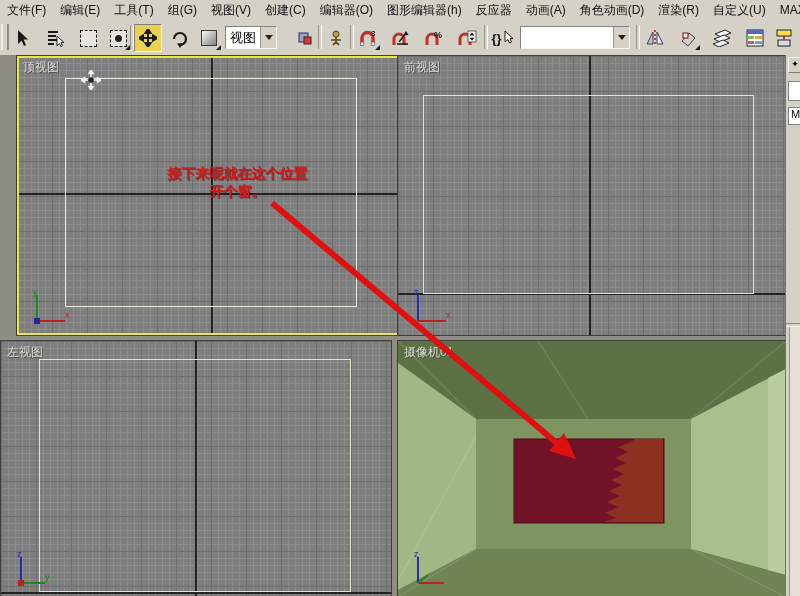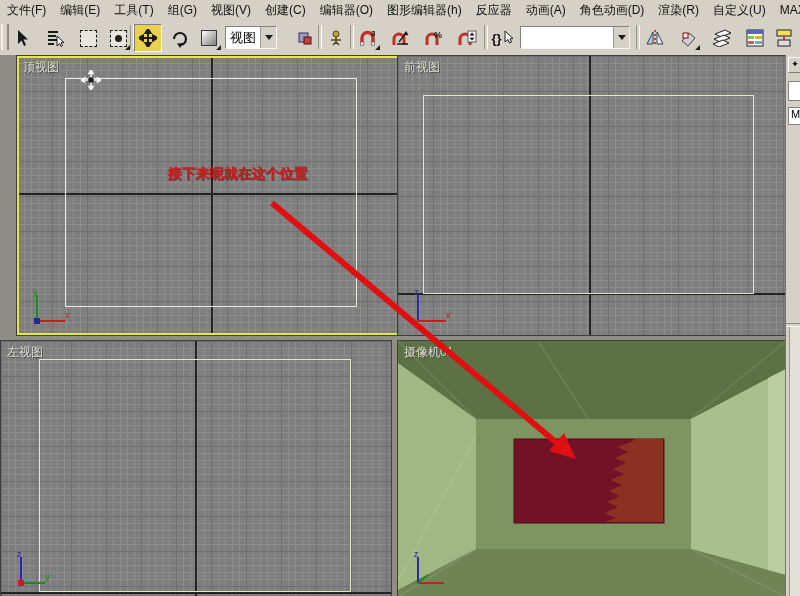--- a/index.html
+++ b/index.html
@@ -251,20 +251,21 @@
 
   <div class="work">
 
     <div class="vp vp-top grid">
       <div class="vplabel">顶视图</div>
       <div class="axline-v" style="left:194px"></div>
       <div class="axline-h" style="top:137px"></div>
       <div class="objrect" style="left:48px;top:22px;width:290px;height:227px;border:1px solid var(--outline-white);"></div>
       <div class="annot">
         <div>接下来呢就在这个位置</div>
+        <div>开个窗。</div>
       </div>
       <svg class="tripod" width="46" height="42">
         <line x1="10" y1="34" x2="10" y2="8" stroke="#1d8a1d" stroke-width="2"></line>
         <line x1="10" y1="34" x2="38" y2="34" stroke="#c02020" stroke-width="2"></line>
         <text x="6" y="8" font-size="9" fill="#1d8a1d">y</text>
         <text x="38" y="31" font-size="9" fill="#c02020">x</text>
         <rect x="7" y="31" width="6" height="6" fill="#27279a"></rect>
       </svg>
       <svg style="position:absolute;left:64px;top:14px" width="20" height="20">
         <g stroke="#f2f2f2" stroke-width="1.6" fill="#f2f2f2">

